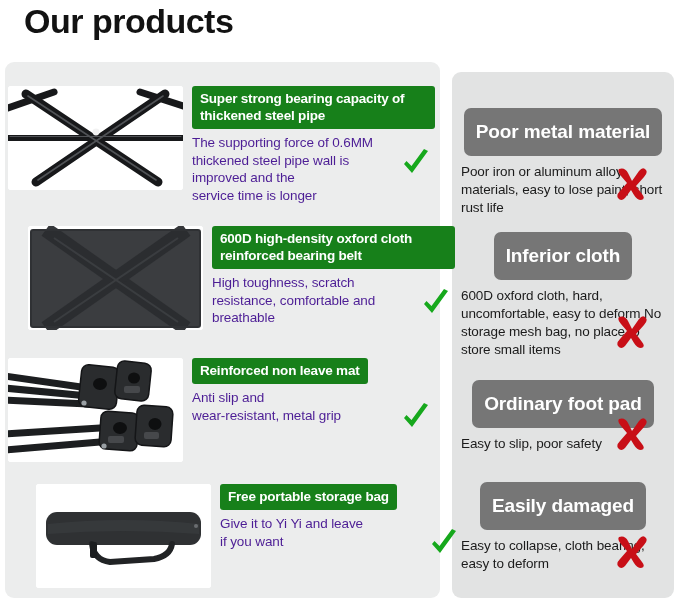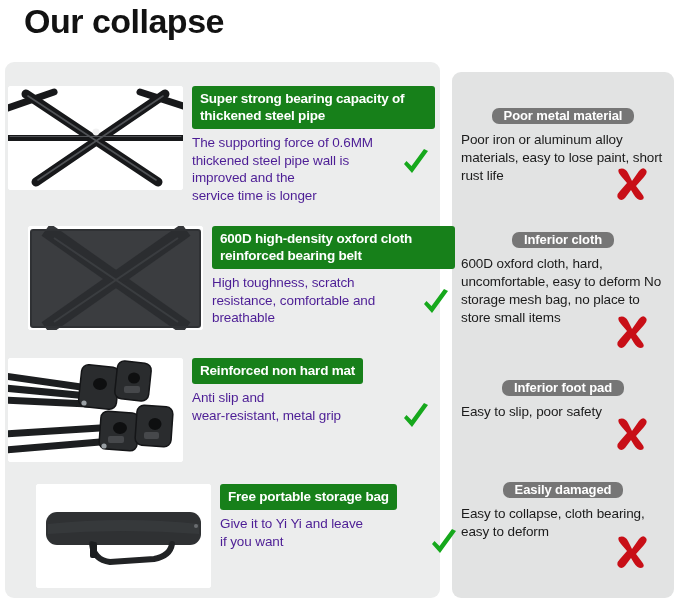--- a/index.html
+++ b/index.html
@@ -111,24 +111,24 @@
   .other-row {
     position: absolute;
     left: 452px;
     width: 222px;
   }
   .gray-pill {
     display: block;
     margin: 0 auto;
     background: #767676;
     color: #ffffff;
-    font-size: 13px;
+    font-size: 19px;
     font-weight: bold;
     line-height: 16px;
-    padding: 0 12px;
+    padding: 16px 12px;
     border-radius: 7px;
     text-align: center;
     letter-spacing: -0.1px;
     width: max-content;
     max-width: 176px;
   }
   .other-desc {
     color: #1b1b1b;
     font-size: 13.5px;
     line-height: 18px;
@@ -142,21 +142,21 @@
     width: 34px;
     height: 34px;
   }
 
   
   .art { position: absolute; inset: 0; width: 100%; height: 100%; display: block; }
 </style>
 </head>
 <body>
 
-<div class="heading" id="our-products-title">Our collapse</div>
+<div class="heading" id="our-products-title">Our products</div>
 
 <div class="heading" id="other-products-title">Other products</div>
 
 <div class="panel" id="left-panel"></div>
 <div class="panel" id="right-panel"></div>
 
 <div class="product-row" style="top:86px;">
   <div class="thumb">
     <svg class="art" viewBox="0 0 175 104" preserveAspectRatio="none">
       <rect x="0" y="0" width="175" height="104" fill="#ffffff"></rect>
@@ -238,21 +238,21 @@
         <rect x="100" y="78" width="16" height="7" rx="2"></rect>
         <rect x="136" y="74" width="15" height="7" rx="2"></rect>
       </g>
       <g fill="#9aa0a4">
         <circle cx="76" cy="45" r="2.6"></circle>
         <circle cx="96" cy="88" r="2.6"></circle>
       </g>
     </svg>
   </div>
   <div class="row-text">
-    <div class="green-badge">Reinforced non hard mat</div>
+    <div class="green-badge">Reinforced non leave mat</div>
     <div class="row-desc" style="white-space:pre-line;">Anti slip and
 wear-resistant, metal grip</div>
     <svg class="tick" style="top:44px;" viewBox="0 0 30 30">
       <path d="M3 16 L11 25 L27 3 L23 1 L10.5 18 L5.5 13 Z" fill="#16a81c"></path>
     </svg>
   </div>
 </div>
 
 <div class="product-row" style="top:484px;margin-left:28px;">
   <div class="thumb">
@@ -285,21 +285,21 @@
 
 <div class="other-row" style="top:232px;">
   <div class="gray-pill">Inferior cloth</div>
   <div class="other-desc" style="white-space:pre-line;">600D oxford cloth, hard, uncomfortable, easy to deform No storage mesh bag, no place to store small items</div>
   <svg class="cross" style="left:163px; top:82px;" viewBox="0 0 34 34">
     <path d="M4 3 Q10 1 13 7 L17 15 L24 5 Q28 0 31 4 Q33 7 29 11 L21 20 L27 28 Q31 33 26 34 Q22 34 19 29 L16 24 L10 32 Q6 36 3 32 Q1 29 5 25 L12 17 L6 10 Q2 6 4 3 Z" fill="#c80f17"></path>
   </svg>
 </div>
 
 <div class="other-row" style="top:380px;">
-  <div class="gray-pill">Inferior foot pad</div>
+  <div class="gray-pill">Ordinary foot pad</div>
   <div class="other-desc" style="white-space:pre-line;">Easy to slip, poor safety</div>
   <svg class="cross" style="left:163px; top:36px;" viewBox="0 0 34 34">
     <path d="M4 3 Q10 1 13 7 L17 15 L24 5 Q28 0 31 4 Q33 7 29 11 L21 20 L27 28 Q31 33 26 34 Q22 34 19 29 L16 24 L10 32 Q6 36 3 32 Q1 29 5 25 L12 17 L6 10 Q2 6 4 3 Z" fill="#c80f17"></path>
   </svg>
 </div>
 
 <div class="other-row" style="top:482px;">
   <div class="gray-pill">Easily damaged</div>
   <div class="other-desc" style="white-space:pre-line;">Easy to collapse, cloth bearing,
 easy to deform</div>

